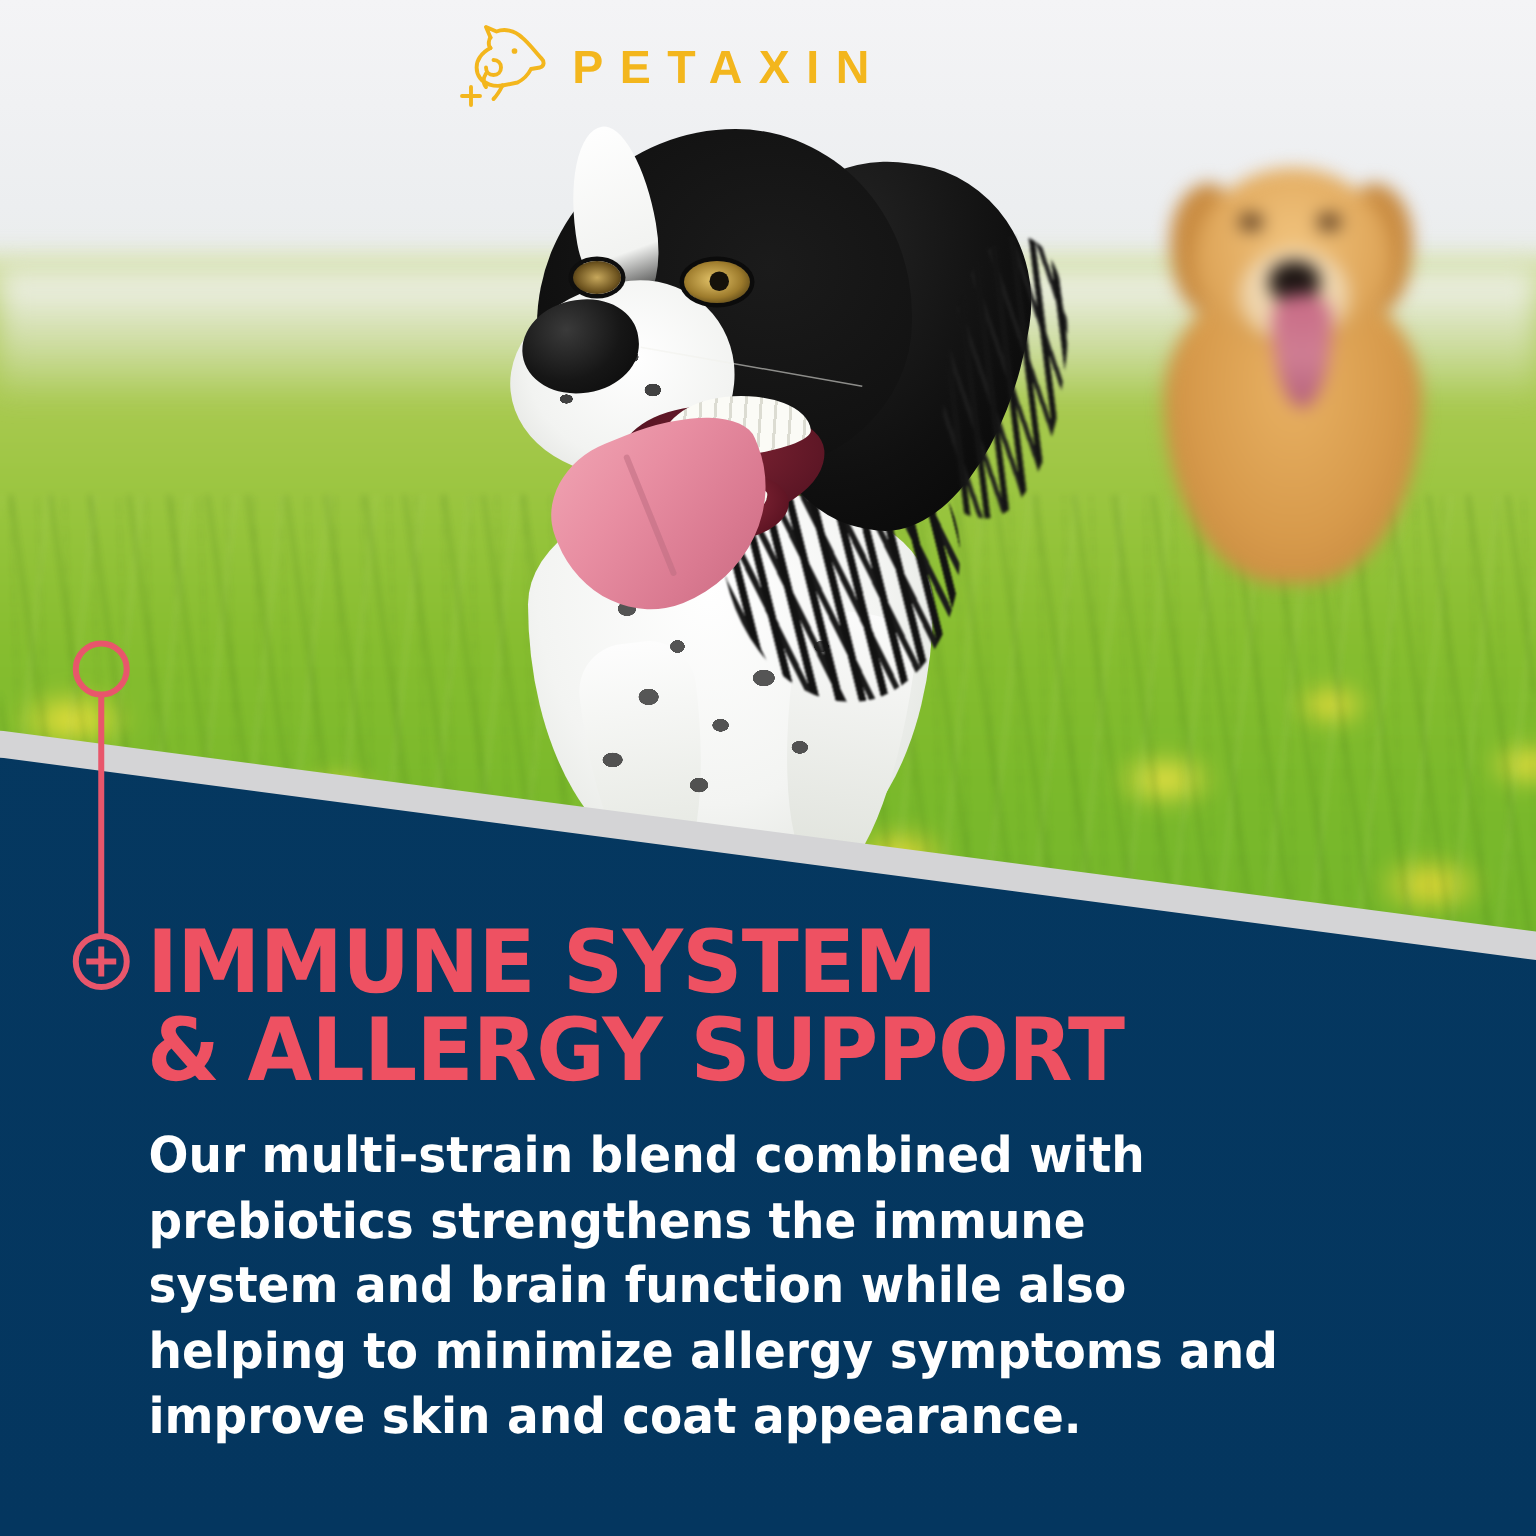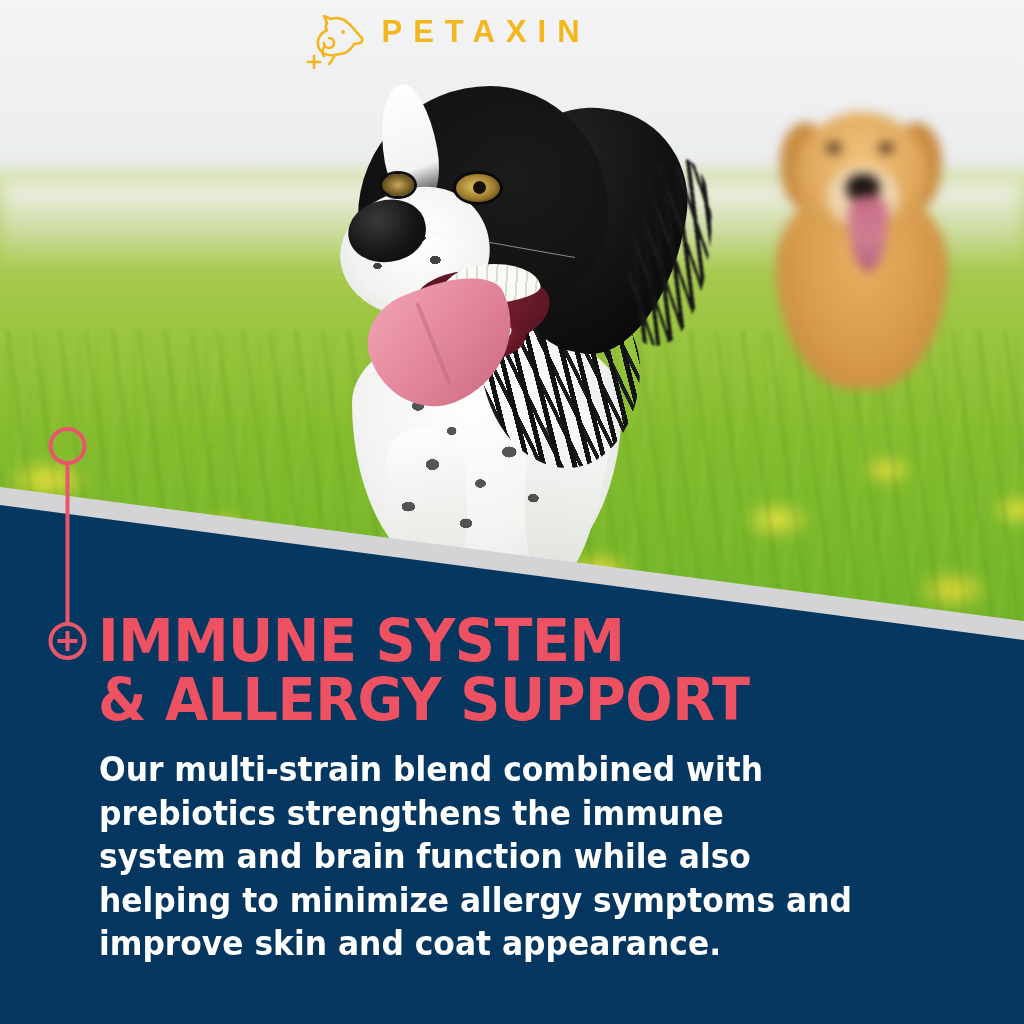--- a/index.html
+++ b/index.html
@@ -258,21 +258,21 @@
     background: linear-gradient(180deg, #06335d 0%, #053860 40%, #04365f 100%);
     clip-path: polygon(0 505px, 1024px 640px, 1024px 1024px, 0 1024px);
   }
 
   
   .marker { position: absolute; left: 0; top: 0; width: 1024px; height: 1024px; pointer-events: none; }
 
   
   .logo-wrap {
     position: absolute; left: 0; top: 14px; width: 896px; height: 62px;
-    display: flex; justify-content: center; gap: 14px;
+    display: flex; align-items: center; justify-content: center; gap: 14px;
   }
   .logo-mark { width: 62px; height: 58px; display: block; }
   .logo-word {
     color: #f3b61d;
     font-size: 31px;
     font-weight: 700;
     letter-spacing: 11px;
     font-family: "Liberation Sans", sans-serif;
   }
 

